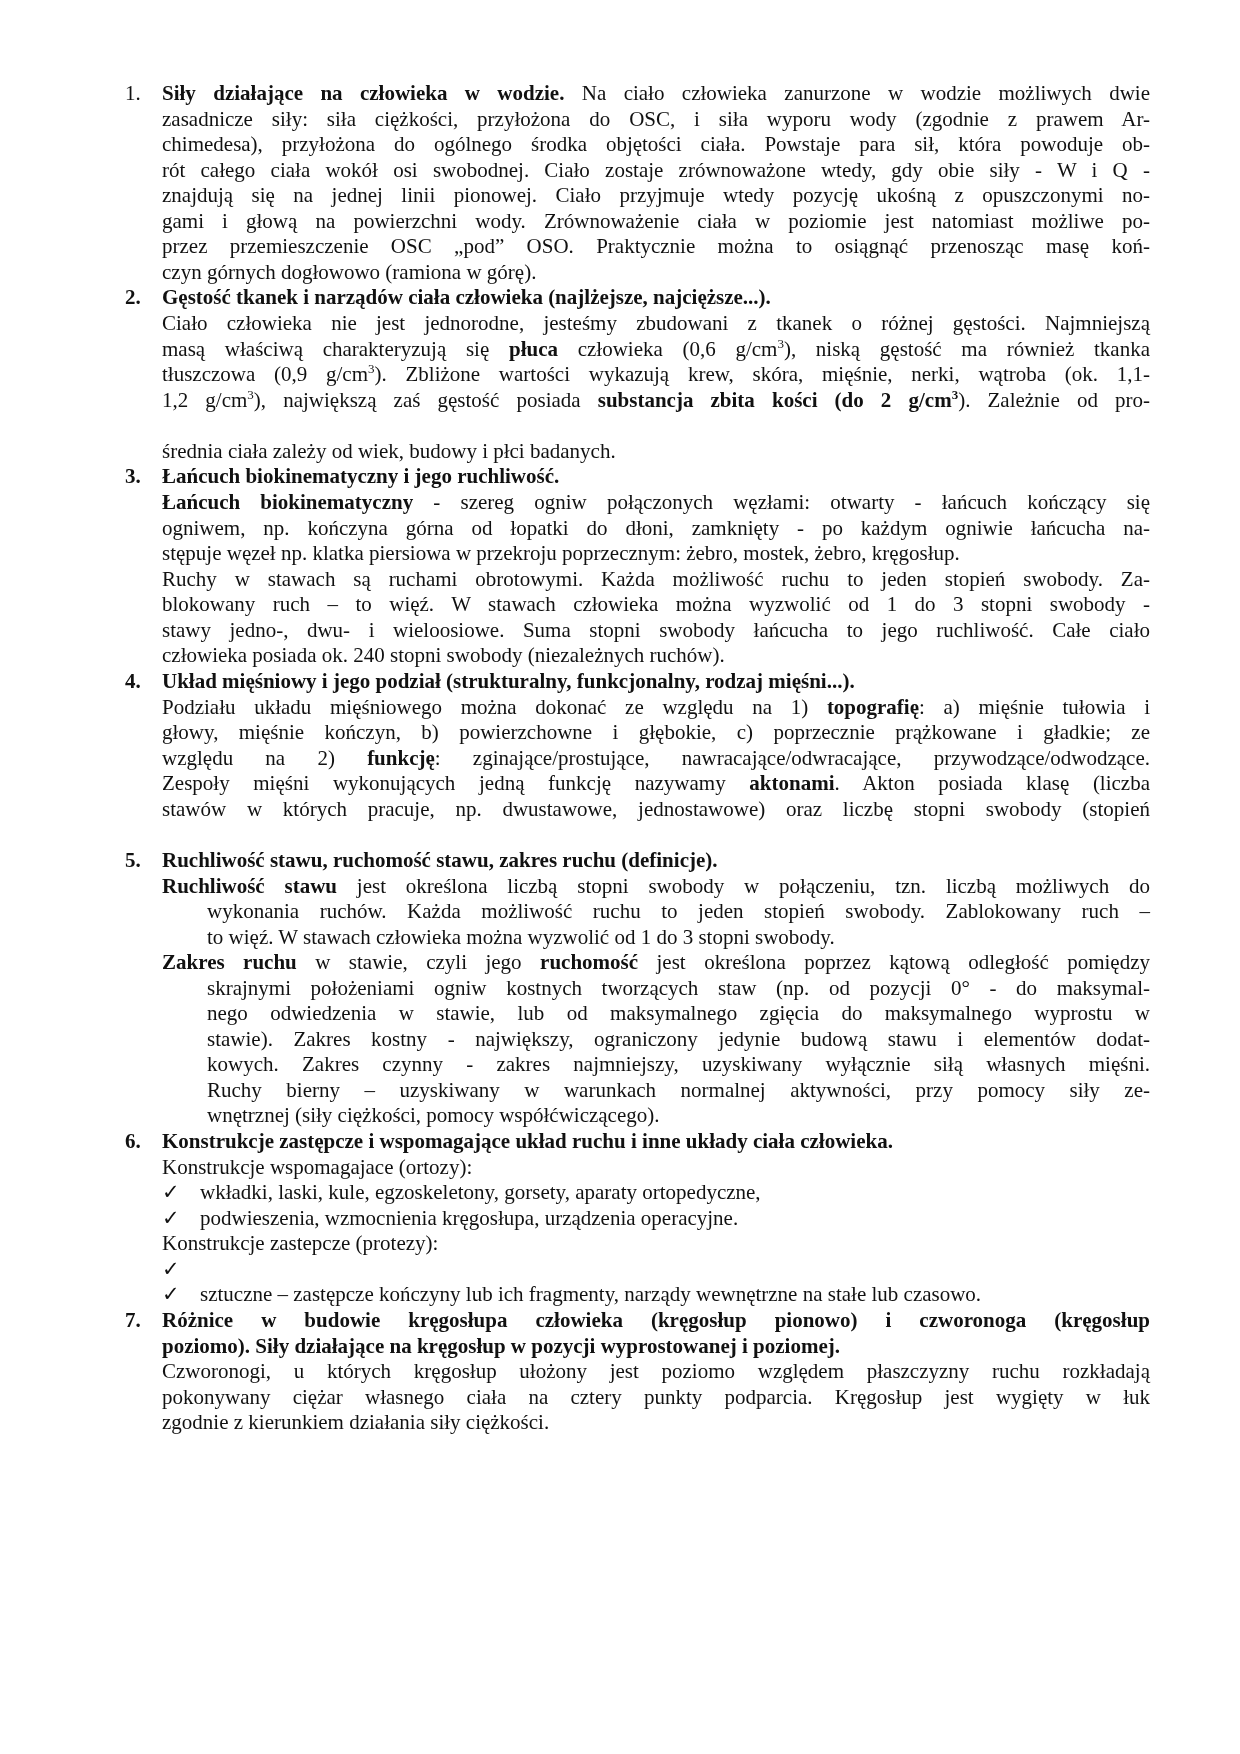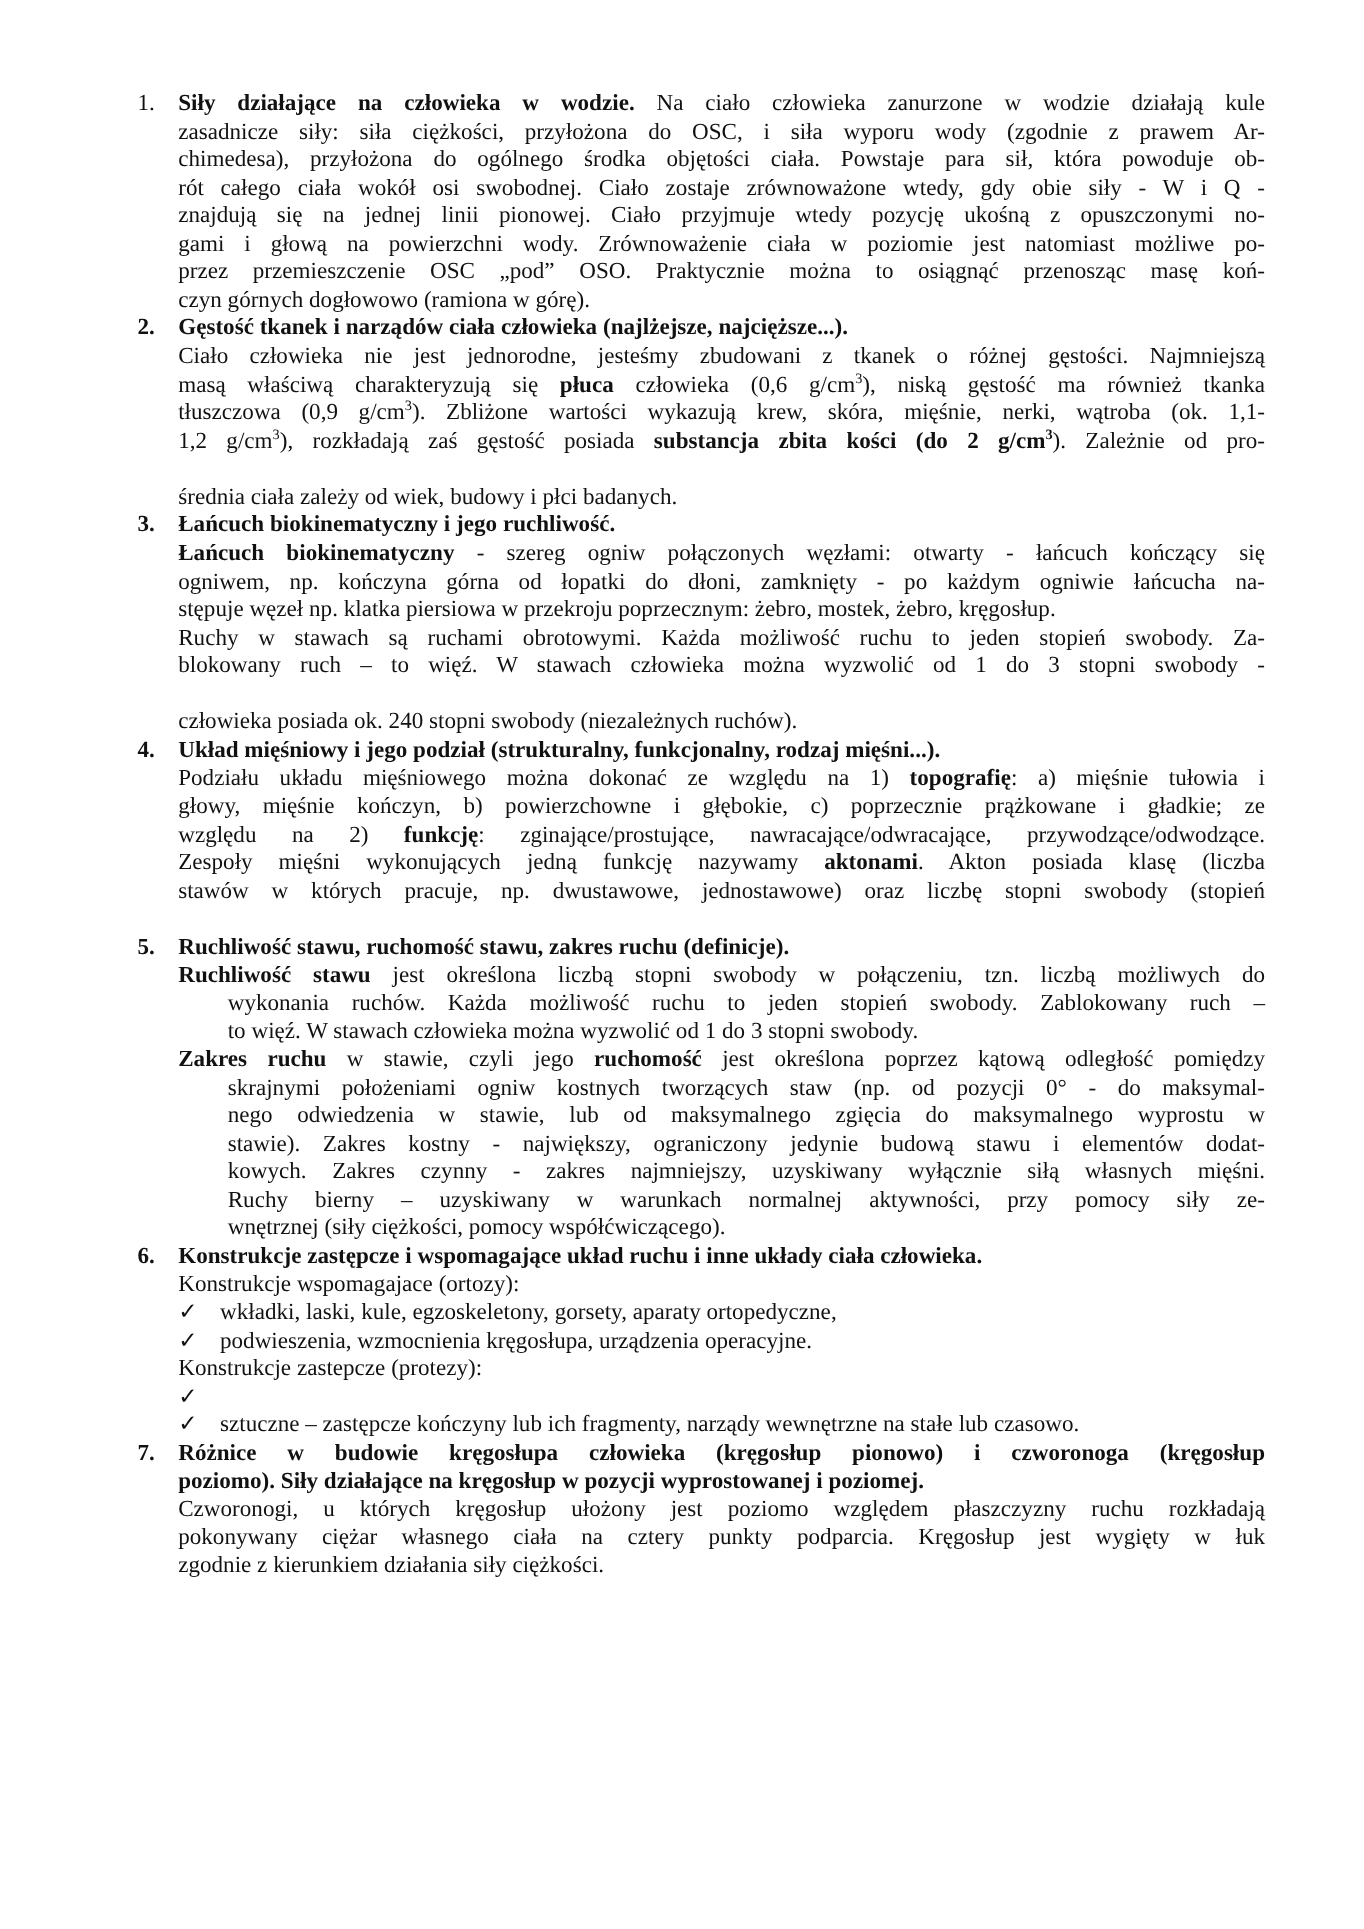--- a/index.html
+++ b/index.html
@@ -17,44 +17,45 @@
   sup { font-size: 13px; line-height: 0; vertical-align: 8px; }
   .check { position: absolute; left: 162px; font-size: 21px; line-height: 26px; }
   .citem { left: 200px; width: 950px; }
 </style>
 </head>
 <body>
 
 <div class="page">
 
   <span class="num" style="top:80px">1.</span>
-  <div class="line" style="top:80px"><span class="b">Siły działające na człowieka w wodzie.</span> <span>Na ciało człowieka zanurzone w wodzie działają kule</span></div>
+  <div class="line" style="top:80px"><span class="b">Siły działające na człowieka w wodzie.</span> <span>Na ciało człowieka zanurzone w wodzie możliwych dwie</span></div>
   <div class="line" style="top:106px">zasadnicze siły: siła ciężkości, przyłożona do OSC, i siła wyporu wody (zgodnie z prawem Ar-</div>
   <div class="line" style="top:131px">chimedesa), przyłożona do ogólnego środka objętości ciała. Powstaje para sił, która powoduje ob-</div>
   <div class="line" style="top:157px">rót całego ciała wokół osi swobodnej. Ciało zostaje zrównoważone wtedy, gdy obie siły - W i Q -</div>
   <div class="line" style="top:182px">znajdują się na jednej linii pionowej. Ciało przyjmuje wtedy pozycję ukośną z opuszczonymi no-</div>
   <div class="line" style="top:208px">gami i głową na powierzchni wody. Zrównoważenie ciała w poziomie jest natomiast możliwe po-</div>
   <div class="line" style="top:233px">przez przemieszczenie OSC „pod” OSO. Praktycznie można to osiągnąć przenosząc masę koń-</div>
   <div class="line last" style="top:259px">czyn górnych dogłowowo (ramiona w górę).</div>
 
   <span class="num b" style="top:284px">2.</span>
   <div class="line last b" style="top:284px">Gęstość tkanek i narządów ciała człowieka (najlżejsze, najcięższe...).</div>
   <div class="line" style="top:310px">Ciało człowieka nie jest jednorodne, jesteśmy zbudowani z tkanek o różnej gęstości. Najmniejszą</div>
   <div class="line" style="top:336px"><span>masą właściwą charakteryzują się </span><span class="b">płuca</span><span> człowieka (0,6 g/cm</span><sup>3</sup><span>), niską gęstość ma również tkanka</span></div>
   <div class="line" style="top:361px"><span>tłuszczowa (0,9 g/cm</span><sup>3</sup><span>). Zbliżone wartości wykazują krew, skóra, mięśnie, nerki, wątroba (ok. 1,1-</span></div>
-  <div class="line" style="top:387px"><span>1,2 g/cm</span><sup>3</sup><span>), rozkładają zaś gęstość posiada </span><span class="b"><span>substancja zbita kości (do 2 g/cm</span><sup>3</sup></span><span>). Zależnie od pro-</span></div>
+  <div class="line" style="top:387px"><span>1,2 g/cm</span><sup>3</sup><span>), największą zaś gęstość posiada </span><span class="b"><span>substancja zbita kości (do 2 g/cm</span><sup>3</sup></span><span>). Zależnie od pro-</span></div>
   <div class="line last" style="top:438px">średnia ciała zależy od wiek, budowy i płci badanych.</div>
 
   <span class="num b" style="top:463px">3.</span>
   <div class="line last b" style="top:463px">Łańcuch biokinematyczny i jego ruchliwość.</div>
   <div class="line" style="top:489px"><span class="b">Łańcuch biokinematyczny</span><span> - szereg ogniw połączonych węzłami: </span><span class="u">otwarty</span><span> - łańcuch kończący się</span></div>
   <div class="line" style="top:515px"><span>ogniwem, np. kończyna górna od łopatki do dłoni, </span><span class="u">zamknięty</span><span> - po każdym ogniwie łańcucha na-</span></div>
   <div class="line last" style="top:540px">stępuje węzeł np. klatka piersiowa w przekroju poprzecznym: żebro, mostek, żebro, kręgosłup.</div>
   <div class="line" style="top:566px">Ruchy w stawach są ruchami obrotowymi. Każda możliwość ruchu to jeden stopień swobody. Za-</div>
   <div class="line" style="top:591px">blokowany ruch – to więź. W stawach człowieka można wyzwolić od 1 do 3 stopni swobody -</div>
+  <div class="line" style="top:617px">stawy jedno-, dwu- i wieloosiowe. Suma stopni swobody łańcucha to jego ruchliwość. Całe ciało</div>
   <div class="line last" style="top:642px">człowieka posiada ok. 240 stopni swobody (niezależnych ruchów).</div>
 
   <span class="num b" style="top:668px">4.</span>
   <div class="line last b" style="top:668px">Układ mięśniowy i jego podział (strukturalny, funkcjonalny, rodzaj mięśni...).</div>
   <div class="line" style="top:694px"><span>Podziału układu mięśniowego można dokonać ze względu na 1) </span><span class="b">topografię</span><span>: a) mięśnie tułowia i</span></div>
   <div class="line" style="top:719px">głowy, mięśnie kończyn, b) powierzchowne i głębokie, c) poprzecznie prążkowane i gładkie; ze</div>
   <div class="line" style="top:745px"><span>względu na 2) </span><span class="b">funkcję</span><span>: zginające/prostujące, nawracające/odwracające, przywodzące/odwodzące.</span></div>
   <div class="line" style="top:770px"><span>Zespoły mięśni wykonujących jedną funkcję nazywamy </span><span class="b">aktonami</span><span>. Akton posiada </span><span class="u">klasę</span><span> (liczba</span></div>
   <div class="line" style="top:796px"><span>stawów w których pracuje, np. dwustawowe, jednostawowe) oraz </span><span class="u">liczbę stopni swobody</span><span> (stopień</span></div>
 

